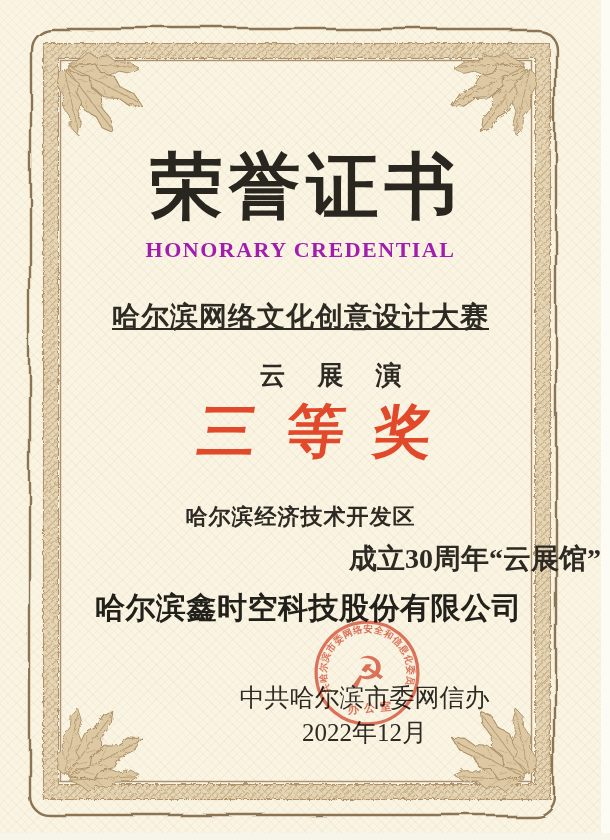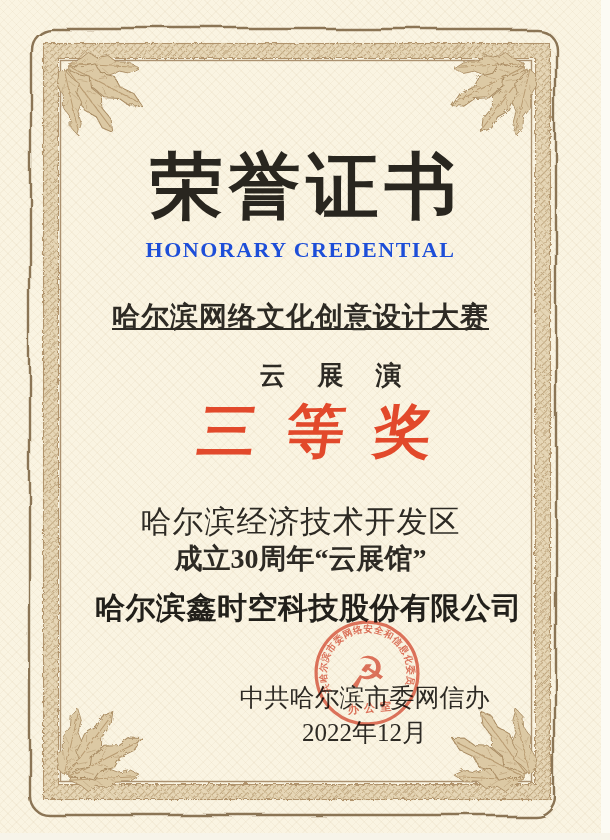--- a/index.html
+++ b/index.html
@@ -14,29 +14,29 @@
     background:
       repeating-linear-gradient(45deg, rgba(193,167,124,.09) 0 1px, transparent 1px 6px),
       repeating-linear-gradient(-45deg, rgba(193,167,124,.08) 0 1px, transparent 1px 6px);
   }
   .frame-svg{position:absolute;left:0;top:0;z-index:1;}
   .scan-edge-right{position:absolute;right:0;top:0;width:9px;height:100%;background:#fcfbf4;z-index:4;}
   .scan-edge-bottom{position:absolute;left:0;bottom:0;width:100%;height:7px;background:#f7f4e9;z-index:4;}
 
   .line{position:absolute;left:0;width:601px;text-align:center;color:#2d2a24;z-index:2;line-height:1.1;}
   .cert-title{top:148px;font-size:72px;font-weight:700;letter-spacing:6px;padding-left:6px;color:#29261f;}
-  .cert-subtitle{top:238px;font-size:22px;font-weight:700;letter-spacing:1.5px;color:#1d4ed8;}
+  .cert-subtitle{top:238px;font-size:22px;font-weight:700;letter-spacing:1.5px;color:#a21caf;}
   .cert-event{top:302px;font-size:28px;font-weight:700;letter-spacing:1px;text-decoration:underline;}
   .cert-category{top:362px;font-size:26px;font-weight:700;letter-spacing:32px;padding-left:46px;}
   .cert-award{
     top:400px;font-size:58px;font-weight:700;letter-spacing:30px;padding-left:30px;
     color:#e2492b;transform:skewX(-8deg);
   }
-  .cert-line1{top:505px;font-size:31px;font-weight:400;letter-spacing:1px;}
-  .cert-line2{top:544px;font-size:28px;font-weight:700;}
+  .cert-line1{top:505px;font-size:22px;font-weight:700;letter-spacing:1px;}
+  .cert-line2{top:544px;font-size:28px;font-weight:700;text-align:right;}
   .cert-recipient{top:591px;left:8px;font-size:30px;font-weight:700;letter-spacing:0.5px;
     font-family:Liberation Serif, serif;color:#22201b;}
   .cert-issuer{top:684px;left:64px;font-size:25px;font-weight:500;}
   .cert-date{top:719px;left:64px;font-size:25px;font-weight:500;}
 
   .seal{
     position:absolute;left:310px;top:616px;width:114px;height:114px;z-index:3;
     transform:rotate(-5deg);opacity:.85;mix-blend-mode:multiply;
   }
 </style>

